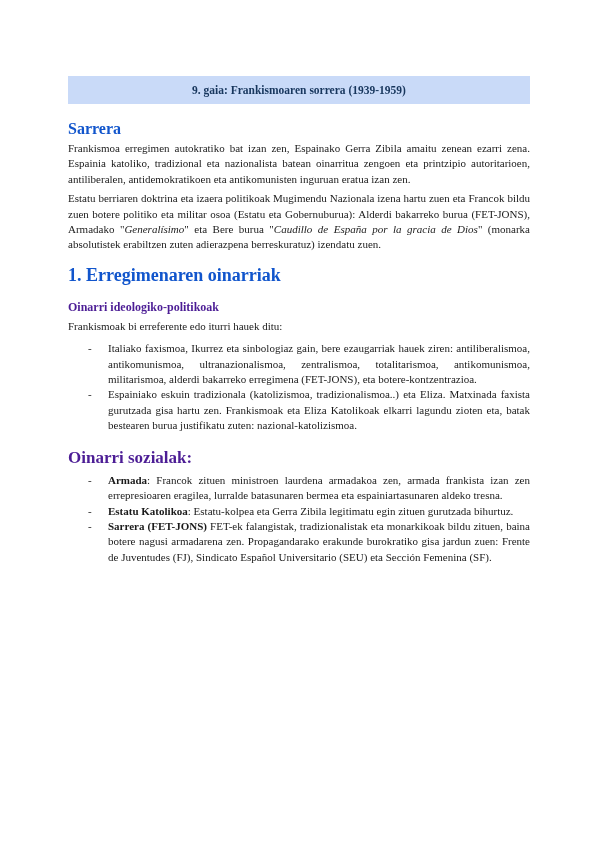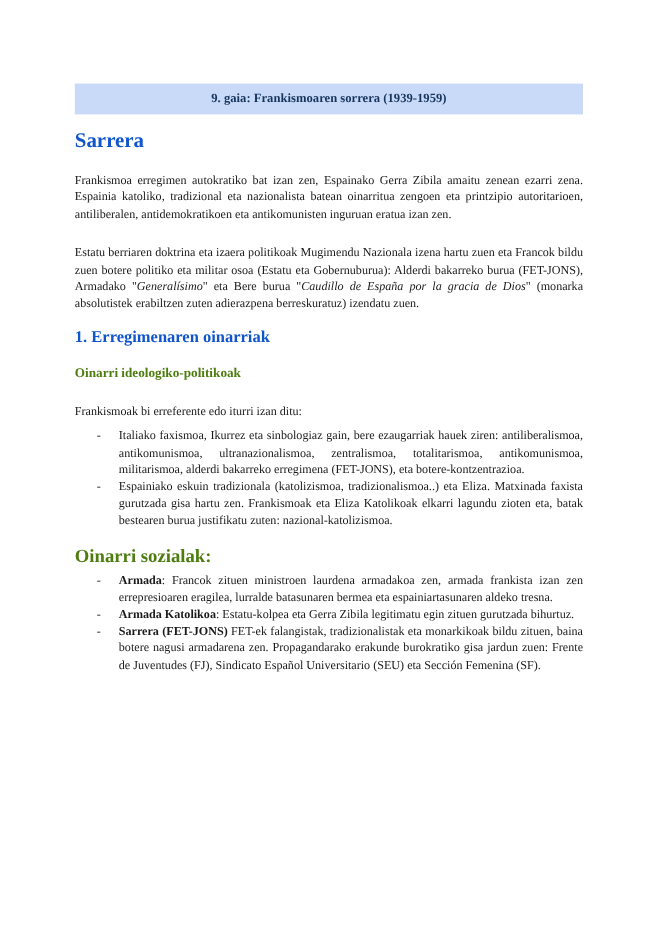--- a/index.html
+++ b/index.html
@@ -22,45 +22,45 @@
     color: var(--title-text, #17365d);
     font-weight: bold;
     font-size: 11.5px;
     line-height: 14px;
     text-align: center;
     padding: 7px 4px 7px 4px;
   }
   .blue-heading {
     color: var(--heading-blue, #1155cc);
     font-weight: bold;
-    font-size: 19px;
+    font-size: 16px;
     line-height: 16px;
     margin: 17px 0 0 0;
   }
   .blue-heading.big {
-    font-size: 15px;
+    font-size: 18px;
     line-height: 18px;
     margin-top: 13px;
   }
   .sub-heading {
     font-size: 12px;
     line-height: 15px;
     font-weight: bold;
-    color: #4d7c0f;
+    color: #4c1d95;
     margin: 16px 0 0 0;
   }
   .sub-heading.large {
     font-size: 17px;
     line-height: 16px;
   }
   .body-para {
     font-size: 11px;
     line-height: 15.4px;
     text-align: justify;
-    margin: 20px 0 0 0;
+    margin: 4px 0 0 0;
   }
   .bullet-list {
     margin-top: 7px;
   }
   .bullet-item {
     display: flex;
     font-size: 11px;
     line-height: 15.4px;
   }
   .bullet-marker {
@@ -87,21 +87,21 @@
     <h2 class="blue-heading">Sarrera</h2>
 
     <p class="body-para">Frankismoa erregimen autokratiko bat izan zen, Espainako Gerra Zibila amaitu zenean ezarri zena. Espainia katoliko, tradizional eta nazionalista batean oinarritua zengoen eta printzipio autoritarioen, antiliberalen, antidemokratikoen eta antikomunisten inguruan eratua izan zen.</p>
 
     <p class="body-para"><span>Estatu berriaren doktrina eta izaera politikoak Mugimendu Nazionala izena hartu zuen eta Francok bildu zuen botere politiko eta militar osoa (Estatu eta Gobernuburua): Alderdi bakarreko burua (FET-JONS), Armadako "</span><span class="run-italic">Generalísimo</span><span>" eta Bere burua "</span><span class="run-italic">Caudillo de España por la gracia de Dios</span><span>" (monarka absolutistek erabiltzen zuten adierazpena berreskuratuz) izendatu zuen.</span></p>
 
     <h2 class="blue-heading big">1. Erregimenaren oinarriak</h2>
 
     <h3 class="sub-heading">Oinarri ideologiko-politikoak</h3>
 
-    <p class="body-para">Frankismoak bi erreferente edo iturri izan ditu:</p>
+    <p class="body-para">Frankismoak bi erreferente edo iturri hauek ditu:</p>
 
     <div class="bullet-list">
         <div class="bullet-item">
           <span class="bullet-marker">-</span>
           <span class="bullet-text"><span>Italiako faxismoa, Ikurrez eta sinbologiaz gain, bere ezaugarriak hauek ziren: antiliberalismoa, antikomunismoa, ultranazionalismoa, zentralismoa, totalitarismoa, antikomunismoa, militarismoa, alderdi bakarreko erregimena (FET-JONS), eta botere-kontzentrazioa.</span></span>
         </div>
         <div class="bullet-item">
           <span class="bullet-marker">-</span>
           <span class="bullet-text"><span>Espainiako eskuin tradizionala (katolizismoa, tradizionalismoa..) eta Eliza. Matxinada faxista gurutzada gisa hartu zen. Frankismoak eta Eliza Katolikoak elkarri lagundu zioten eta, batak bestearen burua justifikatu zuten: nazional-katolizismoa.</span></span>
         </div>
@@ -110,21 +110,21 @@
     <h3 class="sub-heading large">Oinarri sozialak:</h3>
 
 
     <div class="bullet-list">
         <div class="bullet-item">
           <span class="bullet-marker">-</span>
           <span class="bullet-text"><span class="run-bold">Armada</span><span>: Francok zituen ministroen laurdena armadakoa zen, armada frankista izan zen errepresioaren eragilea, lurralde batasunaren bermea eta espainiartasunaren aldeko tresna.</span></span>
         </div>
         <div class="bullet-item">
           <span class="bullet-marker">-</span>
-          <span class="bullet-text"><span class="run-bold">Armada Katolikoa</span><span>: Estatu-kolpea eta Gerra Zibila legitimatu egin zituen gurutzada bihurtuz.</span></span>
+          <span class="bullet-text"><span class="run-bold">Estatu Katolikoa</span><span>: Estatu-kolpea eta Gerra Zibila legitimatu egin zituen gurutzada bihurtuz.</span></span>
         </div>
         <div class="bullet-item">
           <span class="bullet-marker">-</span>
           <span class="bullet-text"><span class="run-bold">Sarrera (FET-JONS)</span><span> FET-ek falangistak, tradizionalistak eta monarkikoak bildu zituen, baina botere nagusi armadarena zen. Propagandarako erakunde burokratiko gisa jardun zuen: Frente de Juventudes (FJ), Sindicato Español Universitario (SEU) eta Sección Femenina (SF).</span></span>
         </div>
       </div>
 
   </div>
 </div>
 

